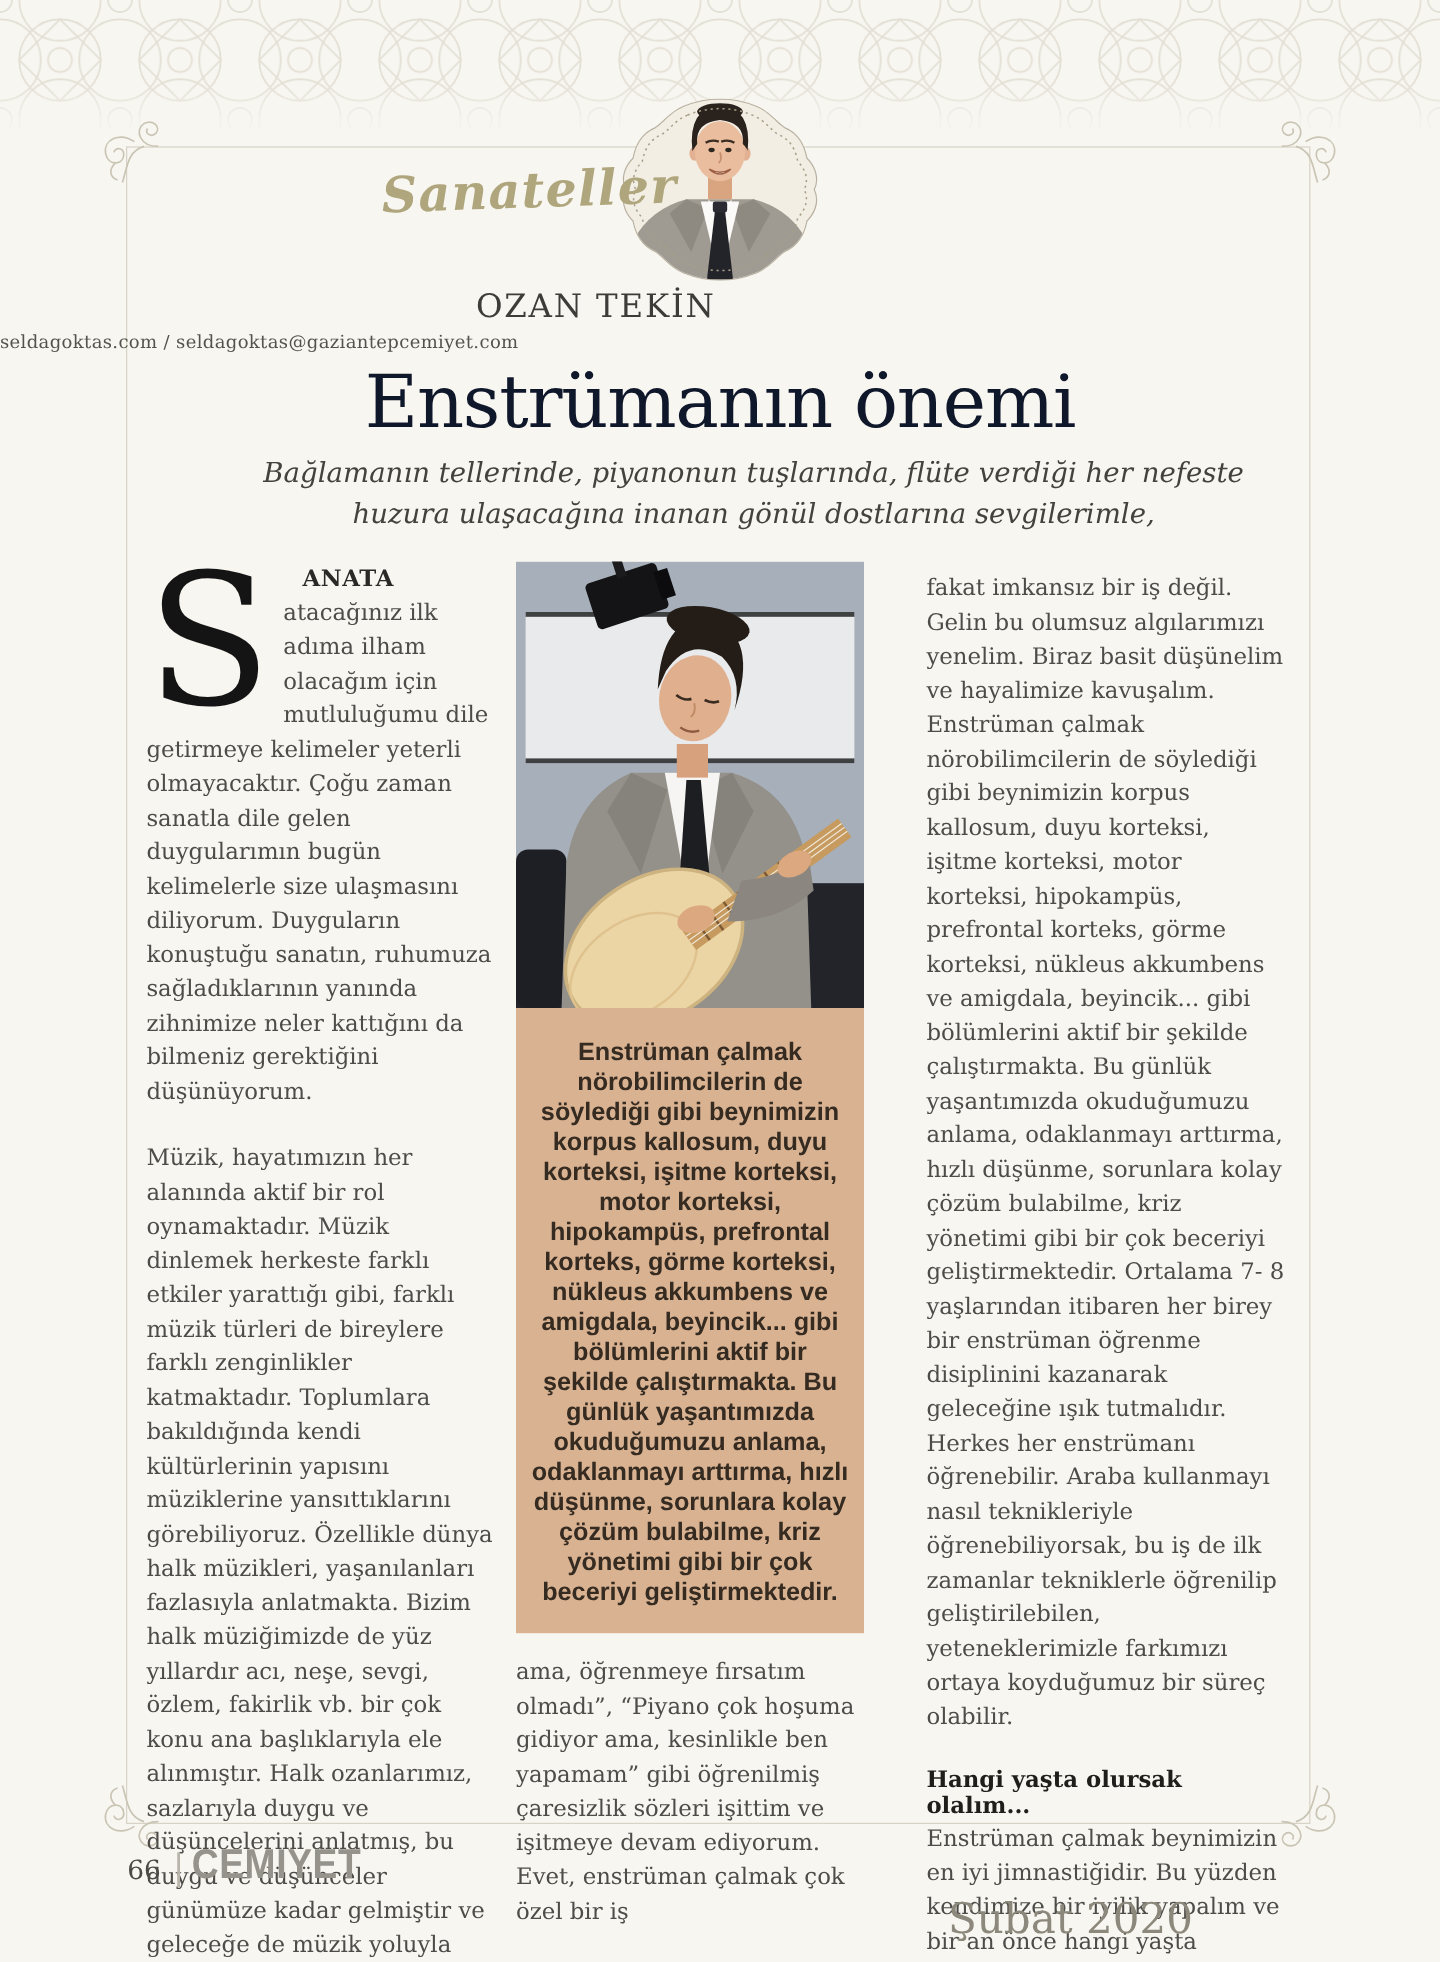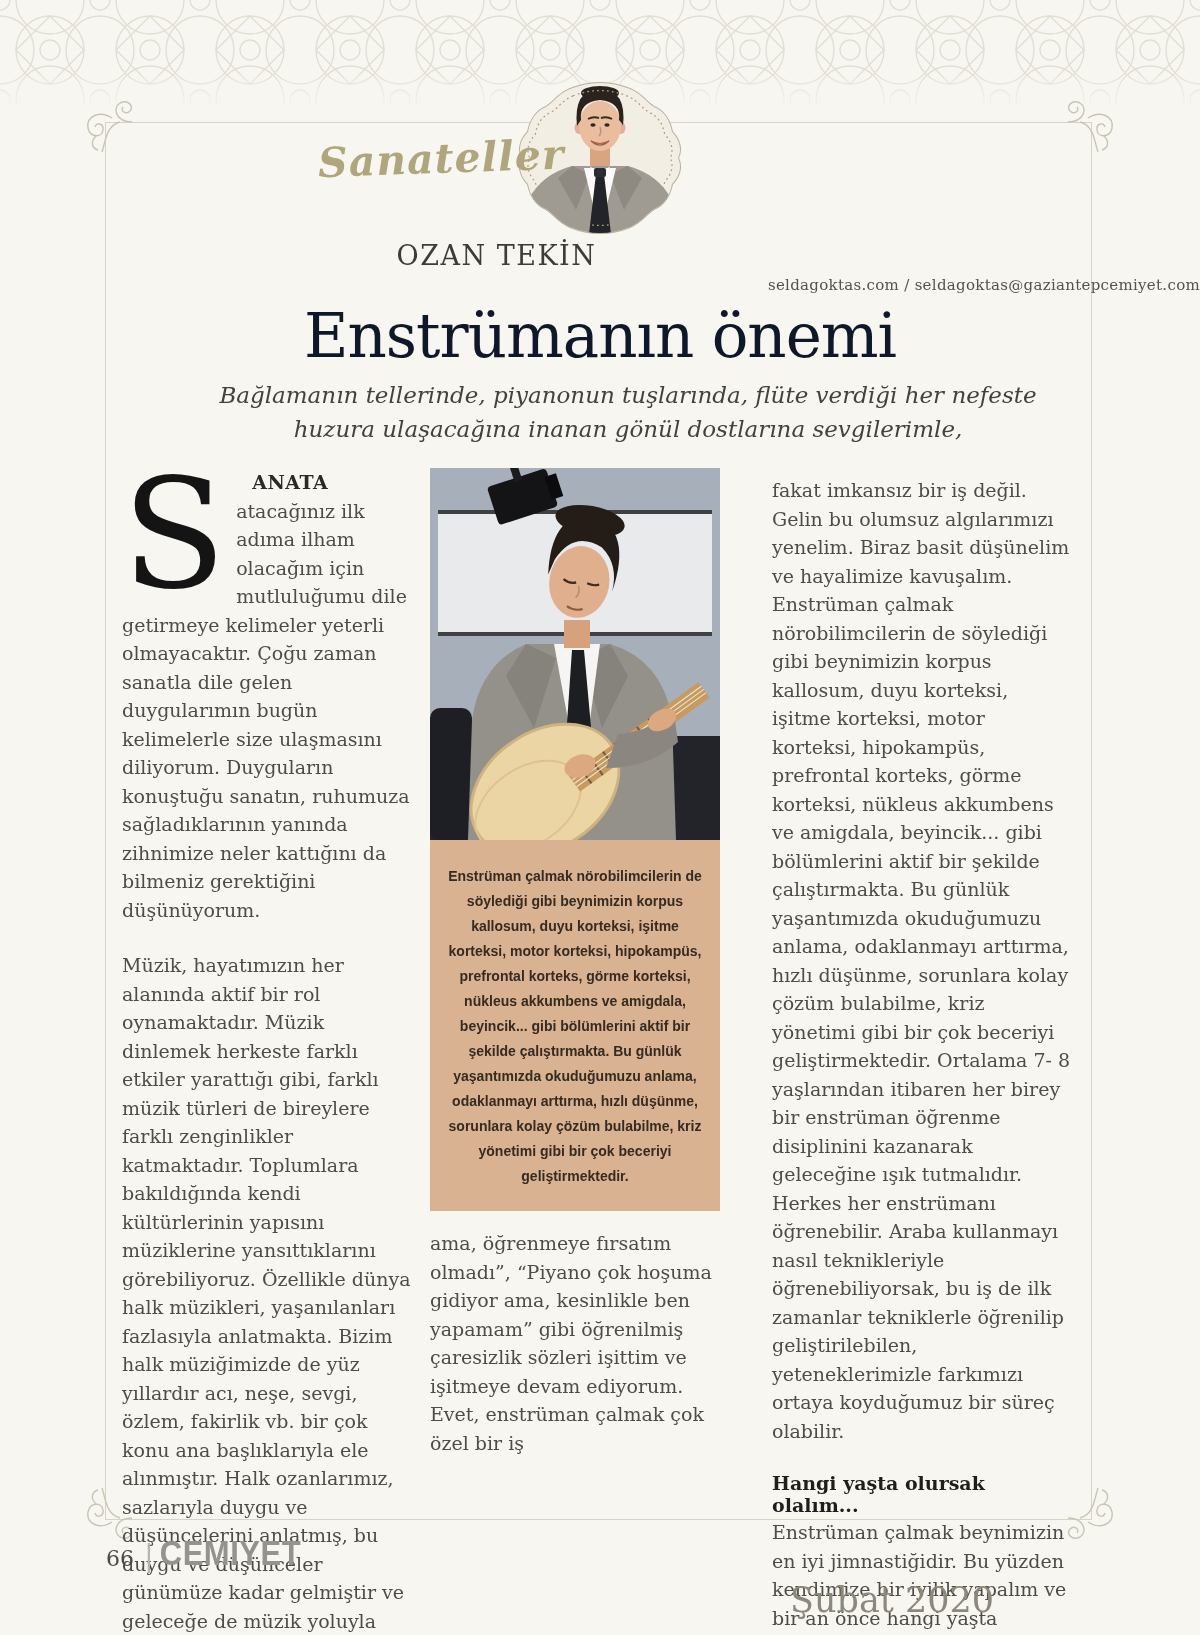--- a/index.html
+++ b/index.html
@@ -27,21 +27,21 @@
   .script{
     position:absolute;left:318px;top:136px;width:180px;
     font-style:italic;font-weight:bold;font-size:41px;color:#b0a67d;
     transform:rotate(-2deg);letter-spacing:1px;
   }
   .author{
     position:absolute;left:0;top:240px;width:993px;text-align:center;
     font-size:27px;letter-spacing:1.5px;color:#3d3c39;
   }
   .contact{
-    position:absolute;left:0;top:276px;width:1200px;text-align:right;
+    position:absolute;left:0;top:276px;width:1200px;text-align:left;
     font-size:15px;color:#55524c;letter-spacing:0.3px;
   }
   .title{
     position:absolute;left:0;top:300px;width:1200px;text-align:center;
     font-size:61px;font-weight:normal;color:#0f172a;margin:0;letter-spacing:-1px;
   }
   .subtitle{
     position:absolute;left:190px;top:378px;width:820px;text-align:center;
     font-style:italic;font-size:23px;line-height:34px;color:#45423d;margin-left:28px;
   }
@@ -54,21 +54,21 @@
   .col h3{margin:0 0 2px 0;font-size:19px;line-height:22px;color:#1f1e1b;}
   .dropcap{
     float:left;font-size:152px;line-height:118px;color:#141414;
     margin:8px 10px 0 0;
   }
   .lead-bold{font-weight:bold;color:#2a2927;letter-spacing:0.5px;margin-left:16px;}
   .photo{width:290px;height:372px;display:block;}
   .quote-box{
     background:#d9b292;color:#352b21;
     font-family:"Liberation Sans", sans-serif;font-weight:bold;
-    font-size:14px;line-height:25px;text-align:center;
+    font-size:21px;line-height:25px;text-align:center;
     padding:24px 12px 22px 12px;margin-bottom:18px;
   }
   
   .footer-left{position:absolute;left:106px;top:1538px;color:#4c4a45;}
   .page-num{font-size:22px;}
   .footer-sep{font-size:29px;color:#b9b5ab;margin:0 6px 0 10px;}
   .magazine-logo{
     font-family:"Liberation Sans", sans-serif;font-weight:bold;
     font-size:31px;color:#96938c;letter-spacing:0.5px;
     display:inline-block;transform:scaleY(1.12);transform-origin:bottom;

